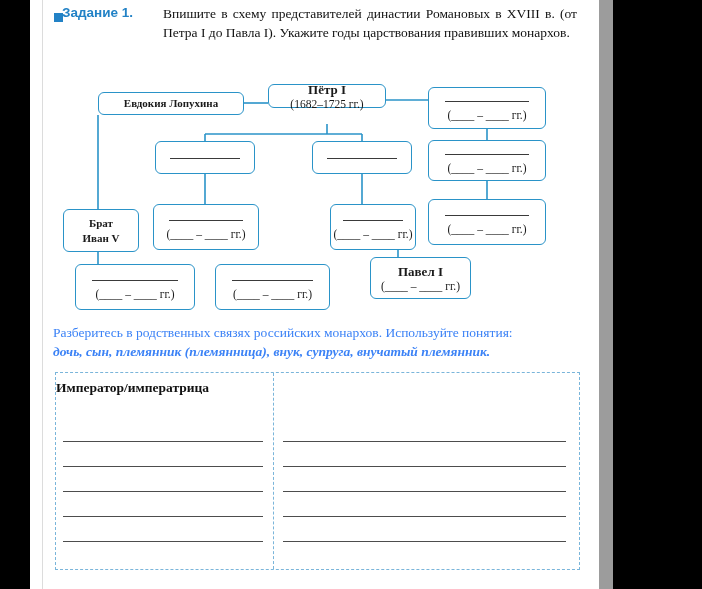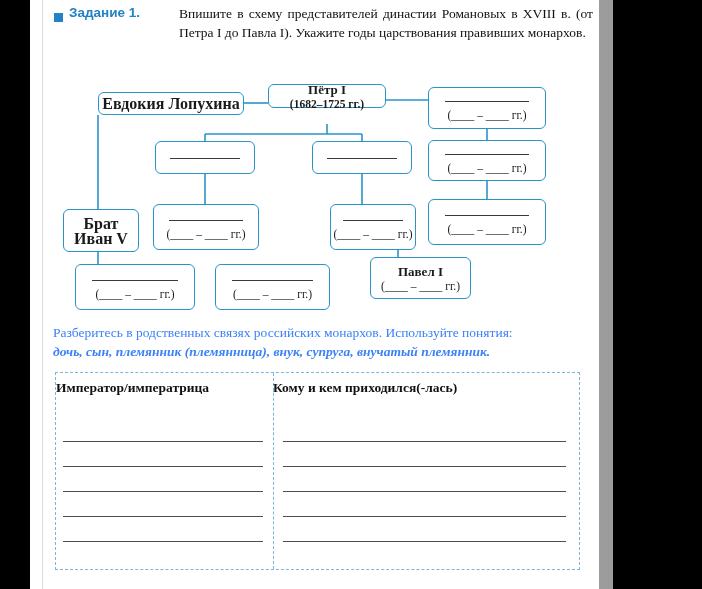--- a/index.html
+++ b/index.html
@@ -3,35 +3,35 @@
 <meta charset="utf-8">
 <style>
   html,body {margin:0; padding:0; background:#000;}
   .canvas {position:relative; width:702px; height:589px; background:#000; overflow:hidden;
            font-family:"Liberation Serif", serif;}
   .page {position:absolute; left:30px; top:0; width:569px; height:589px; background:#ffffff;}
   .page-edge {position:absolute; left:599px; top:0; width:14px; height:589px; background:#9c9c9c;}
   .margin-rule {position:absolute; left:12px; top:0; width:1px; height:100%; background:#dcdcdc;}
 
   .bullet {position:absolute; left:24px; top:13px; width:9px; height:9px; background:#2282c6;}
-  .task-label {position:absolute; left:39px; top:5px; font-family:"Liberation Sans", sans-serif;
+  .task-label {position:absolute; left:32px; top:5px; font-family:"Liberation Sans", sans-serif;
                font-weight:bold; font-size:13.5px; color:#2282c6;}
   .task-text {position:absolute; left:133px; top:5px; width:414px; font-size:13.5px;
-              line-height:18.5px; color:#111; text-align:justify;margin-left:16px;}
+              line-height:18.5px; color:#111; text-align:justify;}
 
   .connectors {position:absolute; left:0; top:0; width:569px; height:589px;}
   .connectors path {stroke:#2a93c8; stroke-width:1.6; fill:none;}
 
   .box {position:absolute; box-sizing:border-box; border:1.6px solid #2a93c8; border-radius:6px;
         background:#fff; display:flex; flex-direction:column; align-items:center;
         justify-content:center; padding:2px 4px; color:#1a1a1a;}
   .box-name {font-weight:bold; font-size:13px; line-height:15px; white-space:nowrap;}
-  .box-name.small {font-size:16px;}
+  .box-name.small {font-size:11px;}
   .box-years {font-size:11.5px; line-height:14px; white-space:nowrap;}
-  .box-years.bold {font-weight:bold;}
+  .box-years.bold {font-weight:normal;}
   .blank-line {width:78%; height:0; border-bottom:1.2px solid #3a3a3a; margin:7px 0 6px;}
 
   .intro {position:absolute; left:23px; top:325px; width:532px; font-size:13.5px; color:#3b82f6;}
   .terms {position:absolute; left:23px; top:344px; width:532px; font-size:13.5px; color:#3b82f6;
           font-weight:bold; font-style:italic;}
 
   .rel-table {position:absolute; left:25px; top:372px; width:525px; height:198px;
               box-sizing:border-box; border:1.5px dashed #7ab5da;}
   .tdivider {position:absolute; left:217px; top:0; bottom:0; width:0; border-left:1.5px dashed #7ab5da;}
   .th {position:absolute; top:7px; font-weight:bold; font-size:13.5px; text-align:left; color:#111;}
@@ -121,21 +121,20 @@
       <div class="box-name">Павел I</div>
       <div class="box-years">(____ – ____ гг.)</div>
     </div>
 
     <div class="intro">Разберитесь в родственных связях российских монархов. Используйте понятия:</div>
     <div class="terms">дочь, сын, племянник (племянница), внук, супруга, внучатый племянник.</div>
 
     <div class="rel-table">
       <div class="tdivider"></div>
       <div class="th th1">Император/императрица</div>
-      <div class="th th2">Кому и кем приходился(-лась)</div>
       <div class="tcol tcol1">
         <div class="write-line"></div>
         <div class="write-line"></div>
         <div class="write-line"></div>
         <div class="write-line"></div>
         <div class="write-line"></div>
       </div>
       <div class="tcol tcol2">
         <div class="write-line"></div>
         <div class="write-line"></div>

